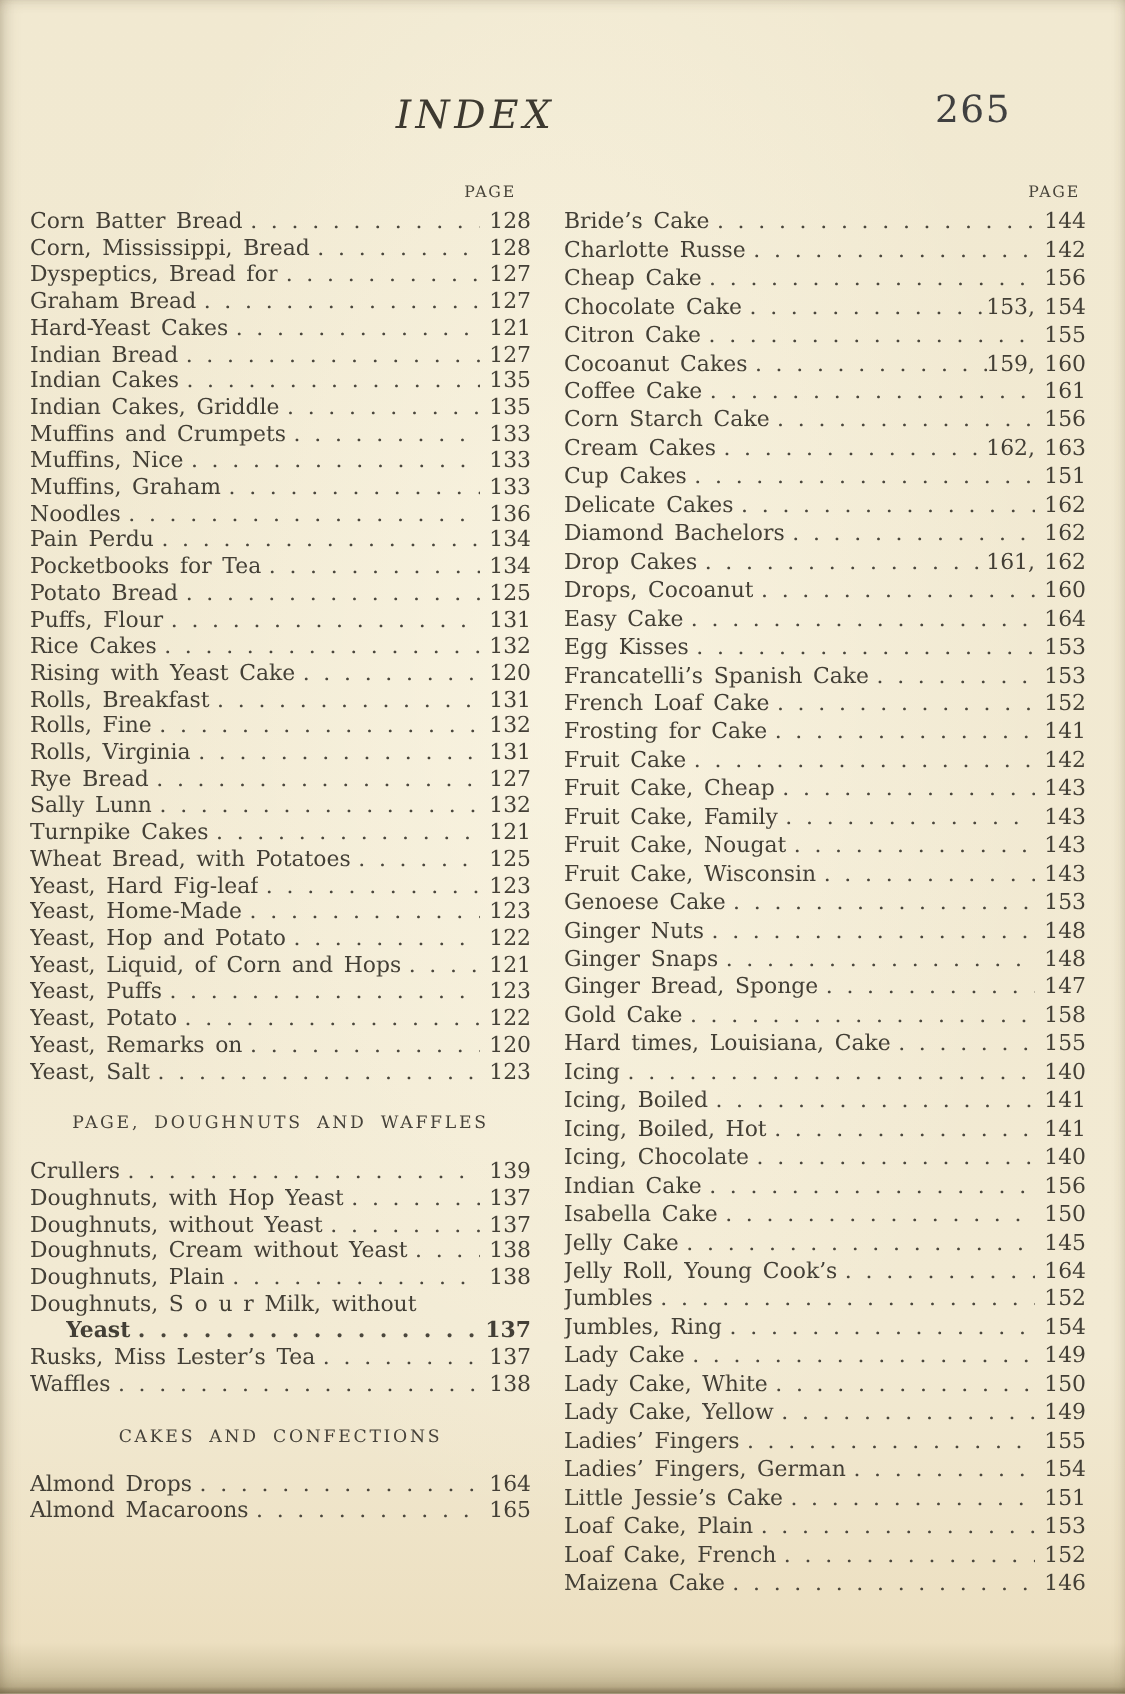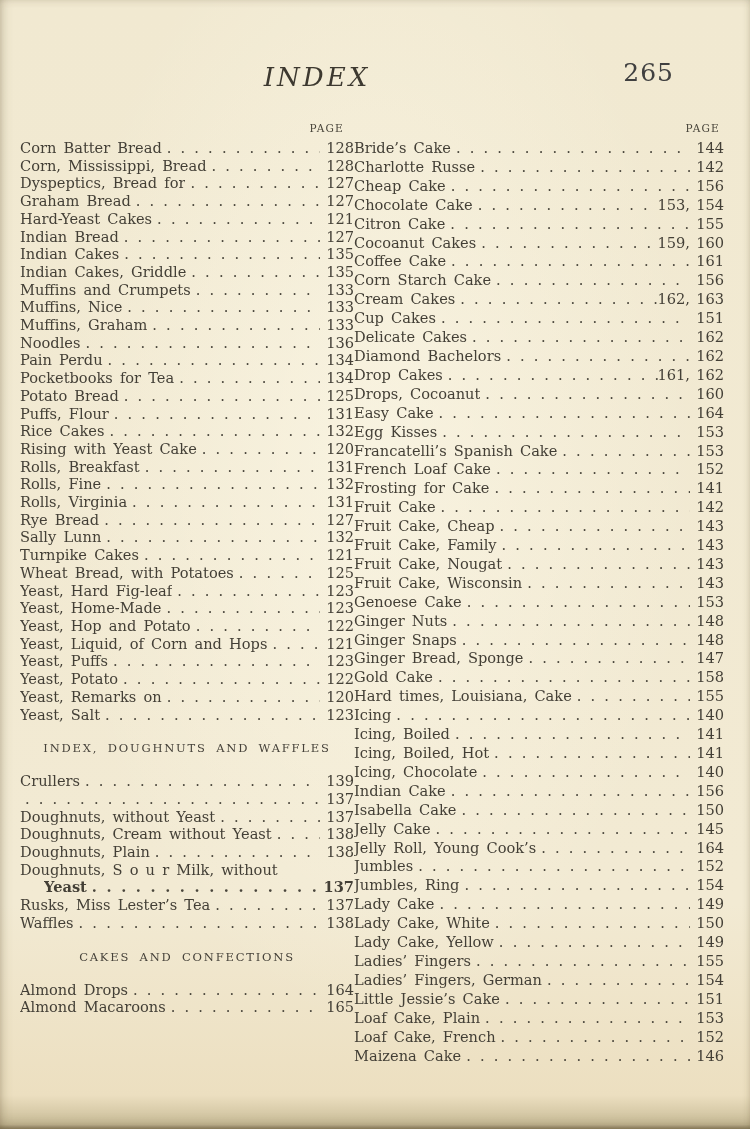--- a/index.html
+++ b/index.html
@@ -20,21 +20,21 @@
                inset 0 -8px 14px -8px rgba(90,75,45,.5),
                inset 0 5px 12px -9px rgba(100,85,55,.25);
   }
   .page{position:relative;width:100%;height:100%;box-sizing:border-box;padding:58px 26px 16px 20px;}
   .page-header{position:relative;height:64px;}
   .index-title{
     position:absolute;left:0;right:110px;top:4px;text-align:center;
     font-style:italic;font-size:26px;letter-spacing:3px;color:#3d3930;
   }
   .folio{position:absolute;right:50px;top:0;font-size:25px;letter-spacing:1px;color:#404040;}
-  .columns{display:flex;}
+  .columns{display:flex;gap:22px;}
   .column{flex:1;min-width:0;}
   .column.left{flex:0 0 334px;}
   .column.right{flex:1;}
   .page-label{
     text-align:right;font-size:10.5px;letter-spacing:1.2px;
     padding-right:4px;margin-bottom:5px;color:#48443a;
   }
   .column.left .page-label{padding-right:10px;}
   .entry{
     display:flex;align-items:baseline;
@@ -234,28 +234,29 @@
               <span class="entry-name">Yeast, Remarks on</span>
               <span class="leader"></span>
               <span class="page-num">120</span>
             </div>
             <div class="entry">
               <span class="entry-name">Yeast, Salt</span>
               <span class="leader"></span>
               <span class="page-num">123</span>
             </div>
           </div>
-          <div class="section-heading">INDEX, DOUGHNUTS AND WAFFLES</div>
+          <div class="section-heading">PAGE, DOUGHNUTS AND WAFFLES</div>
           <div class="entries">
             <div class="entry">
               <span class="entry-name">Crullers</span>
               <span class="leader"></span>
               <span class="page-num">139</span>
             </div>
             <div class="entry">
+              <span class="entry-name">Doughnuts, with Hop Yeast</span>
               <span class="leader"></span>
               <span class="page-num">137</span>
             </div>
             <div class="entry">
               <span class="entry-name">Doughnuts, without Yeast</span>
               <span class="leader"></span>
               <span class="page-num">137</span>
             </div>
             <div class="entry">
               <span class="entry-name">Doughnuts, Cream without Yeast</span>

